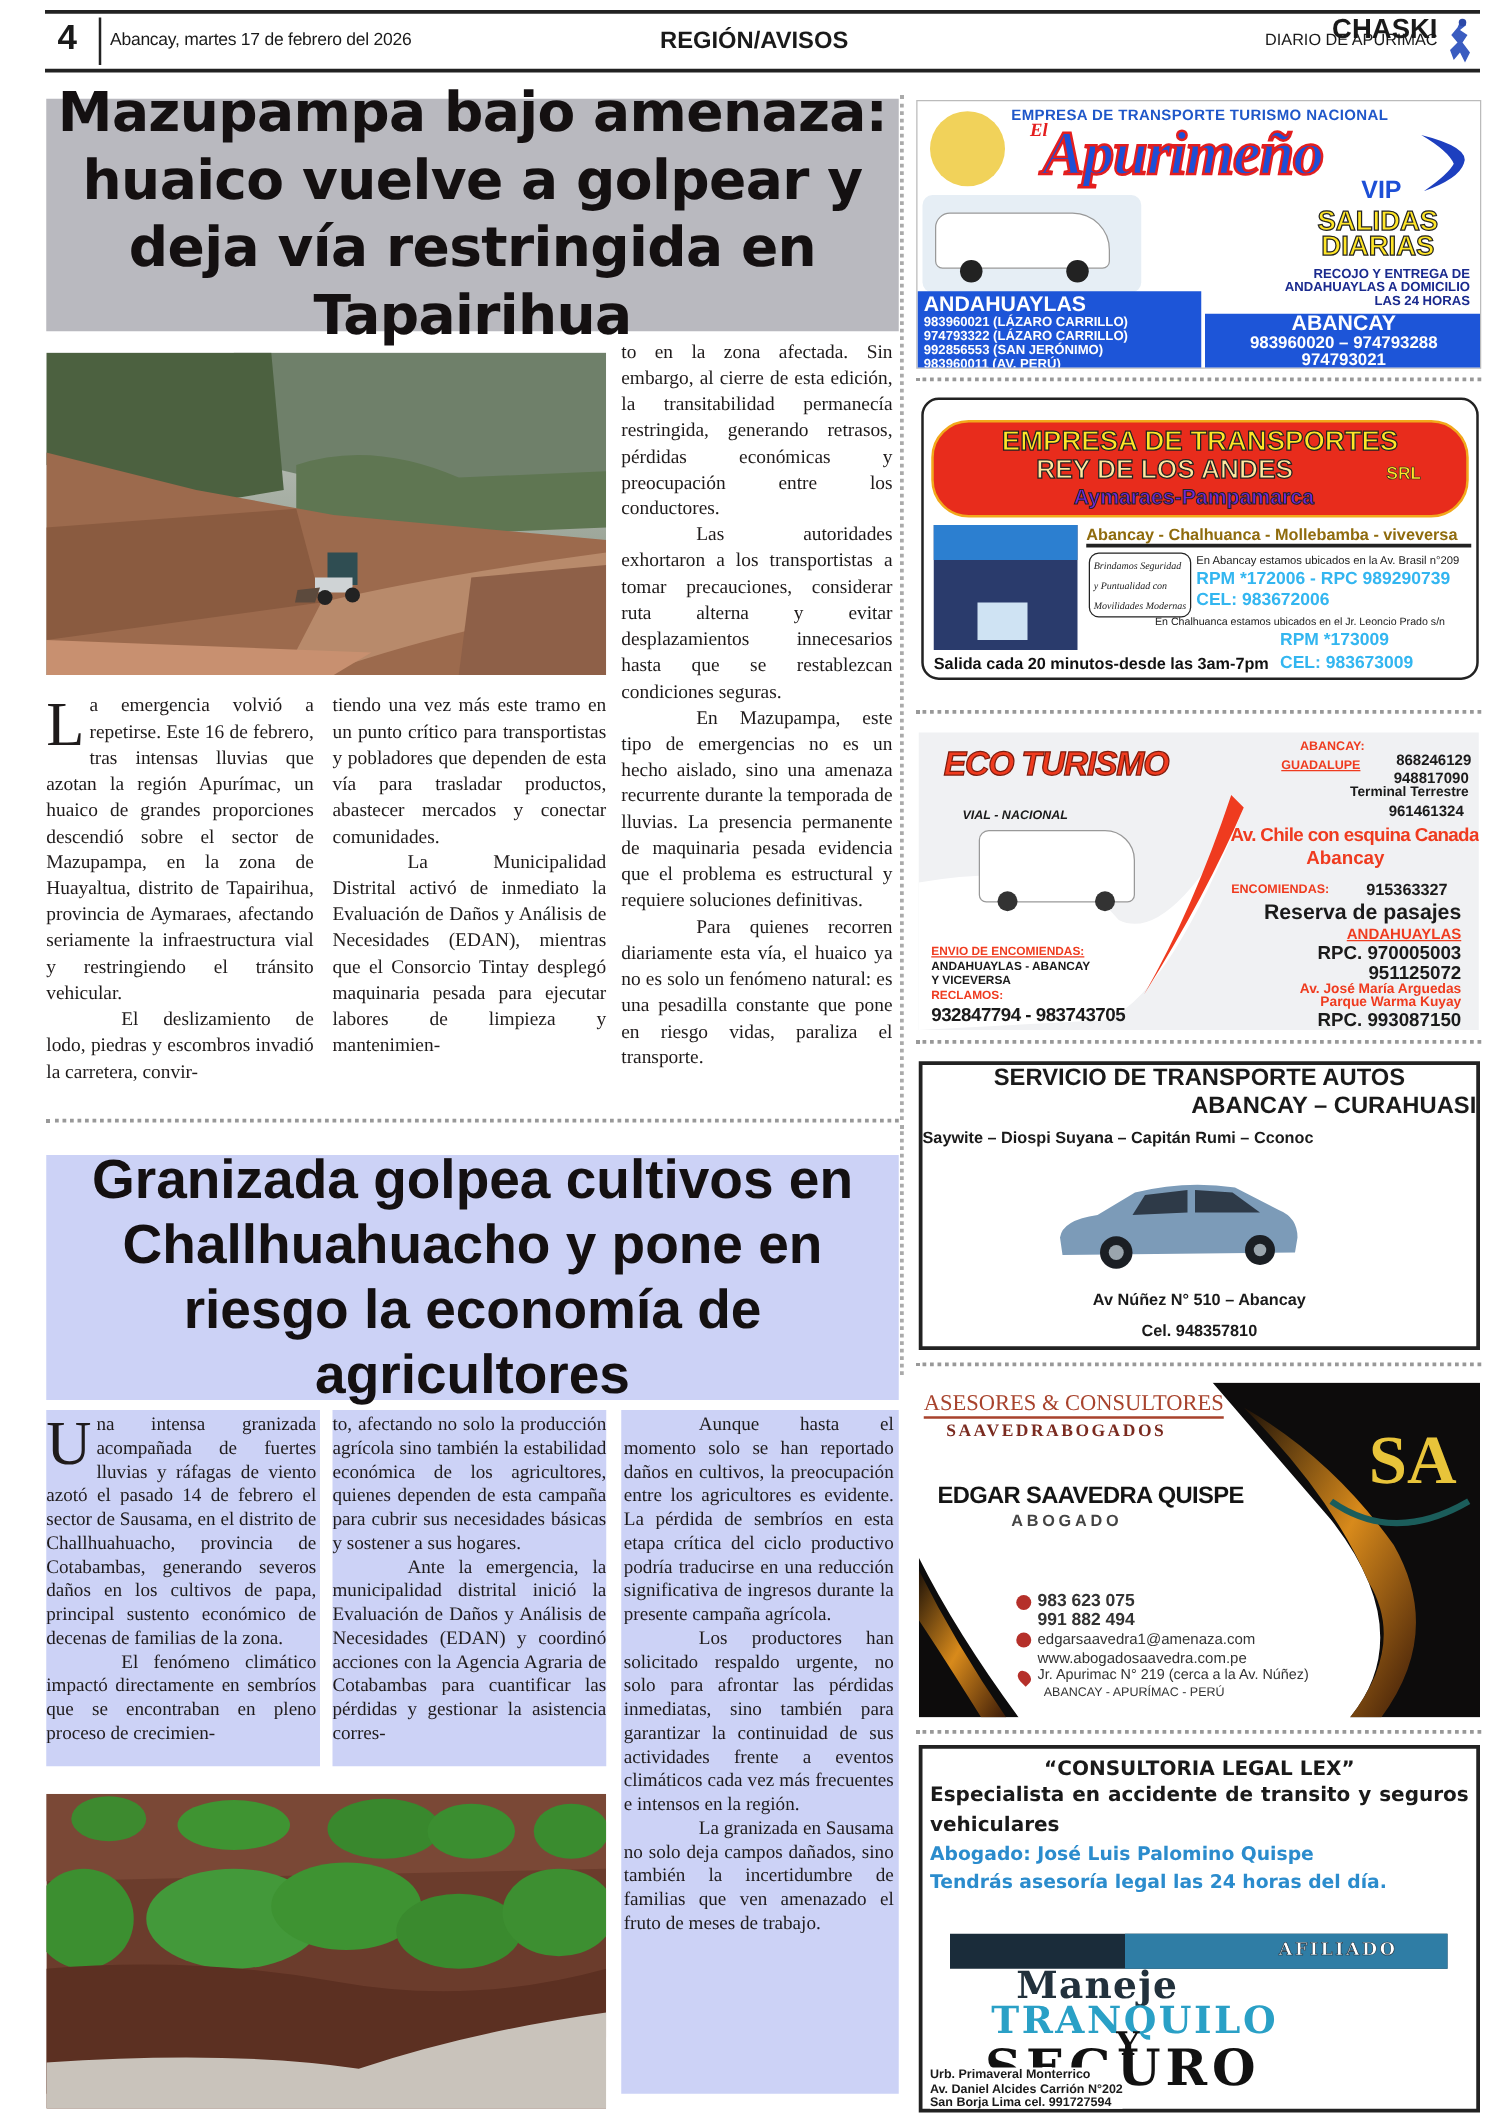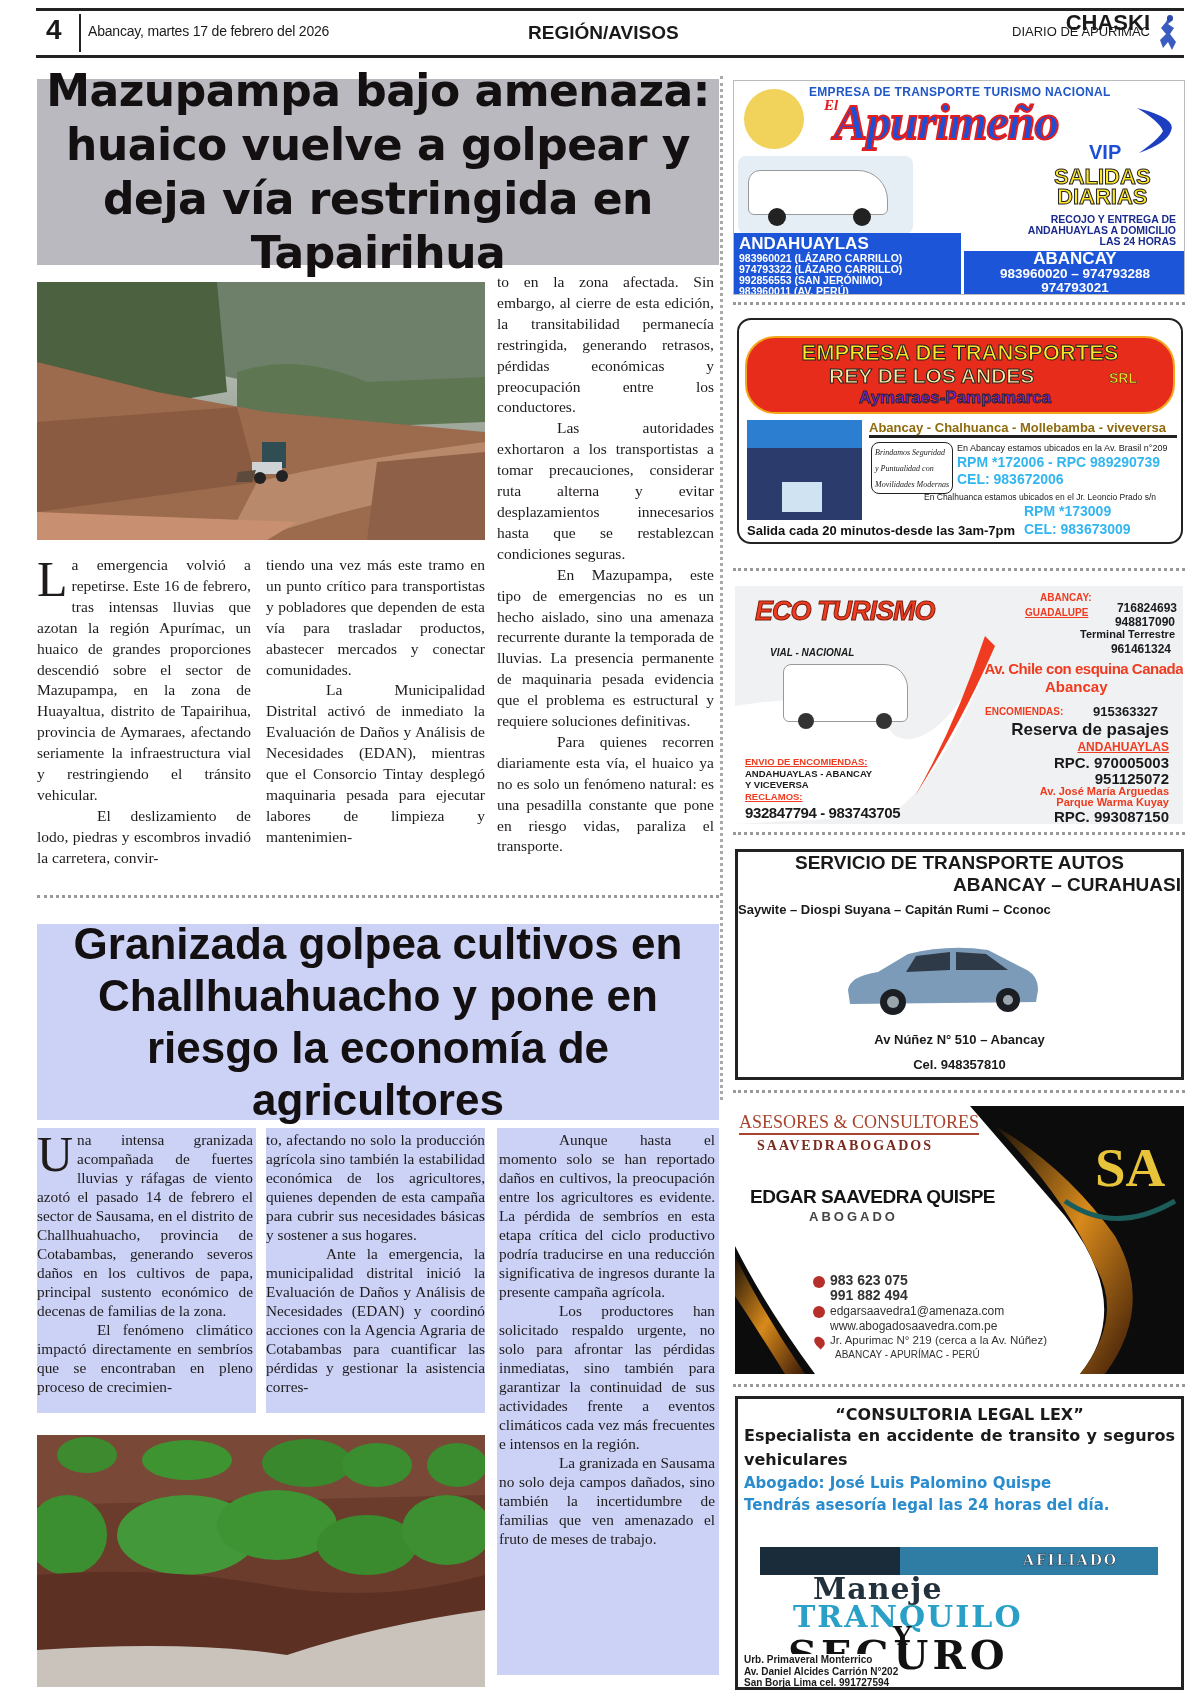--- a/index.html
+++ b/index.html
@@ -205,40 +205,40 @@
     <path d="M0 120 Q120 100 160 150 Q200 170 260 60 Q200 210 150 230 L0 238 Z" fill="#ffffff"></path>
     <path d="M250 50 Q220 140 180 210 Q230 130 260 60 Z" fill="#ef3b1f"></path>
   </svg>
   <div class="abs" style="left:20px;top:10px;font:italic bold 27px 'Liberation Sans',sans-serif;color:#ef3b1f;-webkit-text-stroke:1px #7a1a0c;letter-spacing:-1px">ECO TURISMO</div>
   <div class="abs" style="left:35px;top:61px;font:italic bold 10px 'Liberation Sans',sans-serif">VIAL - NACIONAL</div>
   <div class="abs" style="left:48px;top:78px;width:125px;height:58px;background:#fff;border:1px solid #999;border-radius:8px 24px 6px 6px">
     <div style="position:absolute;left:14px;top:48px;width:16px;height:16px;border-radius:50%;background:#333"></div>
     <div style="position:absolute;left:92px;top:48px;width:16px;height:16px;border-radius:50%;background:#333"></div>
   </div>
   <div class="abs" style="left:305px;top:6px;font:bold 10px 'Liberation Sans',sans-serif;color:#ef3b1f">ABANCAY:</div>
-  <div class="abs" style="right:6px;top:15px;font:bold 12px 'Liberation Sans',sans-serif">716824693</div>
+  <div class="abs" style="right:6px;top:15px;font:bold 12px 'Liberation Sans',sans-serif">868246129</div>
   <div class="abs" style="left:290px;top:21px;font:bold 10px 'Liberation Sans',sans-serif;color:#ef3b1f;text-decoration:underline">GUADALUPE</div>
   <div class="abs" style="right:8px;top:29px;font:bold 12px 'Liberation Sans',sans-serif">948817090</div>
   <div class="abs" style="right:8px;top:42px;font:bold 11px 'Liberation Sans',sans-serif">Terminal Terrestre</div>
   <div class="abs" style="right:12px;top:56px;font:bold 12px 'Liberation Sans',sans-serif">961461324</div>
   <div class="abs" style="right:0;top:74px;font:bold 15px 'Liberation Sans',sans-serif;color:#ef3b1f;letter-spacing:-.5px">Av. Chile con esquina Canada</div>
   <div class="abs" style="left:310px;top:92px;font:bold 15px 'Liberation Sans',sans-serif;color:#ef3b1f">Abancay</div>
   <div class="abs" style="left:250px;top:120px;font:bold 10px 'Liberation Sans',sans-serif;color:#ef3b1f">ENCOMIENDAS:</div>
   <div class="abs" style="left:358px;top:118px;font:bold 13px 'Liberation Sans',sans-serif">915363327</div>
   <div class="abs" style="right:14px;top:134px;font:bold 17px 'Liberation Sans',sans-serif">Reserva de pasajes</div>
   <div class="abs" style="right:14px;top:154px;font:bold 12px 'Liberation Sans',sans-serif;color:#ef3b1f;text-decoration:underline">ANDAHUAYLAS</div>
   <div class="abs" style="right:14px;top:168px;font:bold 15px 'Liberation Sans',sans-serif">RPC. 970005003</div>
   <div class="abs" style="right:14px;top:184px;font:bold 15px 'Liberation Sans',sans-serif">951125072</div>
   <div class="abs" style="right:14px;top:199px;font:bold 11px 'Liberation Sans',sans-serif;color:#ef3b1f">Av. José María Arguedas</div>
   <div class="abs" style="right:14px;top:210px;font:bold 11px 'Liberation Sans',sans-serif;color:#ef3b1f">Parque Warma Kuyay</div>
   <div class="abs" style="right:14px;top:222px;font:bold 15px 'Liberation Sans',sans-serif">RPC. 993087150</div>
   <div class="abs" style="left:10px;top:170px;font:bold 9.5px 'Liberation Sans',sans-serif;color:#ef3b1f;text-decoration:underline">ENVIO DE ENCOMIENDAS:</div>
   <div class="abs" style="left:10px;top:182px;font:bold 9.5px 'Liberation Sans',sans-serif">ANDAHUAYLAS - ABANCAY</div>
   <div class="abs" style="left:10px;top:193px;font:bold 9.5px 'Liberation Sans',sans-serif">Y VICEVERSA</div>
-  <div class="abs" style="left:10px;top:205px;font:bold 9.5px 'Liberation Sans',sans-serif;color:#ef3b1f;text-decoration:underline">RECLAMOS:</div>
+  <div class="abs" style="left:10px;top:205px;font:bold 9.5px 'Liberation Sans',sans-serif;color:#ef3b1f;">RECLAMOS:</div>
   <div class="abs" style="left:10px;top:218px;font:bold 15px 'Liberation Sans',sans-serif;letter-spacing:-.4px">932847794 - 983743705</div>
 </div>
 
 <div class="abs dotted-h" style="left:733px;top:832px;width:452px"></div>
 
 <div class="abs ad" style="left:735px;top:849px;width:449px;height:231px;background:#fff;border:3px solid #222">
   <div style="text-align:center;font:bold 19px 'Liberation Sans',sans-serif;line-height:22px;margin-top:0">SERVICIO DE TRANSPORTE AUTOS</div>
   <div style="text-align:right;font:bold 19px 'Liberation Sans',sans-serif;line-height:22px">ABANCAY – CURAHUASI</div>
   <div style="text-align:left;font:bold 13px 'Liberation Sans',sans-serif;margin-top:6px">Saywite – Diospi Suyana – Capitán Rumi – Cconoc</div>
   <svg class="abs" style="left:100px;top:88px" width="210" height="80">

